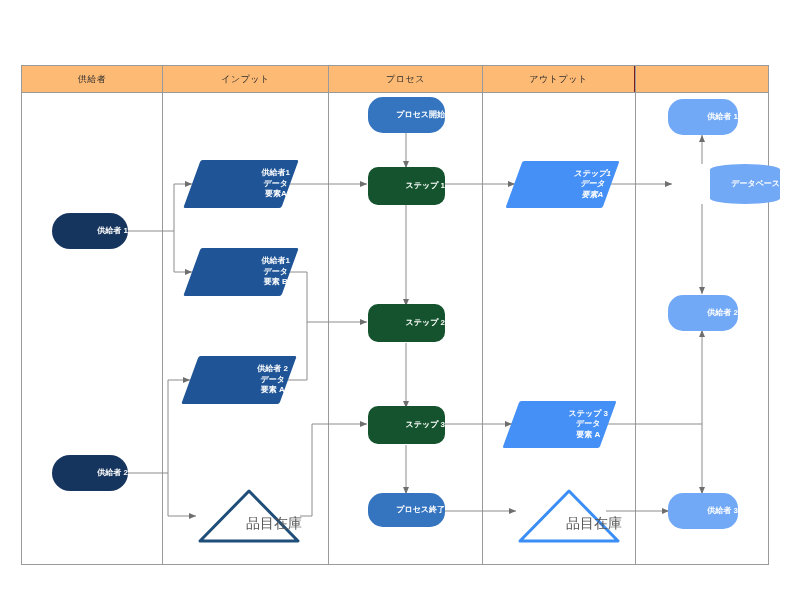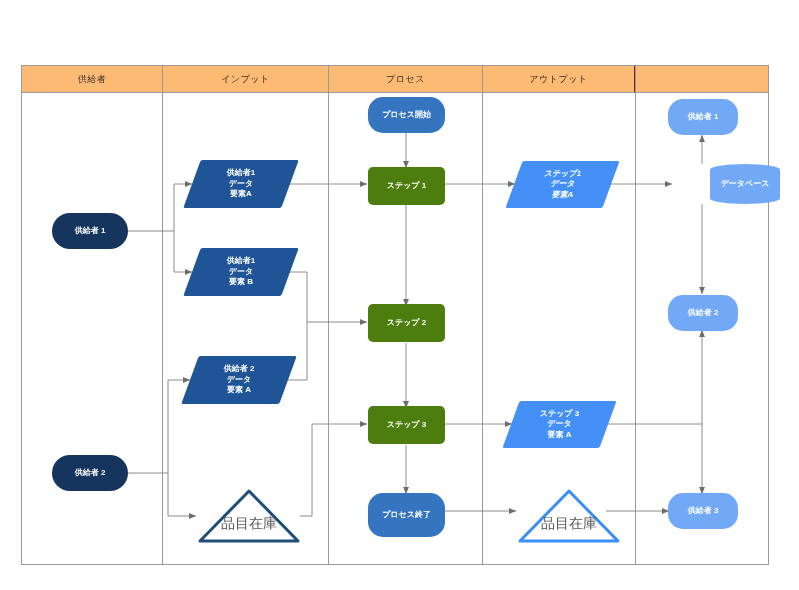--- a/index.html
+++ b/index.html
@@ -48,21 +48,21 @@
   
   #wires {
     position: absolute; left: 0; top: 0;
     width: 799px; height: 590px;
     pointer-events: none;
   }
   
   .node {
     position: absolute;
     display: flex; flex-direction: column;
-    align-items: center; justify-content: center;
+    align-items: flex-end; justify-content: center;
     text-align: center;
     box-sizing: border-box;
     font-size: 8px;
     line-height: 1.32;
     font-weight: bold;
   }
   .node .ln { display: block; white-space: nowrap; }
   .terminator-dark {
     background: #16355e;
     color: #ffffff;
@@ -72,23 +72,23 @@
     background: #3575c0;
     color: #ffffff;
     border-radius: 15px;
   }
   .terminator-light {
     background: #72a9f7;
     color: #ffffff;
     border-radius: 15px;
   }
   .step-box {
-    background: #4d7c0f;
-    color: #ffffff;
-    border-radius: 5px;
+    background: #14532d;
+    color: #ffffff;
+    border-radius: 10px;
   }
   .para-dark, .para-light {
     color: #ffffff;
   }
   .para-dark .skew, .para-light .skew {
     position: absolute; left: 0; top: 0;
     width: 100%; height: 100%;
     transform: skewX(-20deg);
     border-radius: 2px;
     z-index: 0;
@@ -246,21 +246,21 @@
   </div>
 
   <div class="node step-box" style="left:368px; top:304px; width:77px; height:38px;">
     <span class="ln">ステップ 2</span>
   </div>
 
   <div class="node step-box" style="left:368px; top:406px; width:77px; height:38px;">
     <span class="ln">ステップ 3</span>
   </div>
 
-  <div class="node terminator-mid" style="left:368px; top:493px; width:77px; height:44px;">
+  <div class="node terminator-mid" style="left:368px; top:493px; width:77px; height:34px;">
     <span class="ln">プロセス終了</span>
   </div>
 
   <div class="node para-light" style="left:514px; top:161px; width:97px; height:47px;font-style:italic;">
     <span class="skew"></span>
     <span class="txt">
       <span class="ln">ステップ1</span>
       <span class="ln">データ</span>
       <span class="ln">要素A</span>
     </span>

